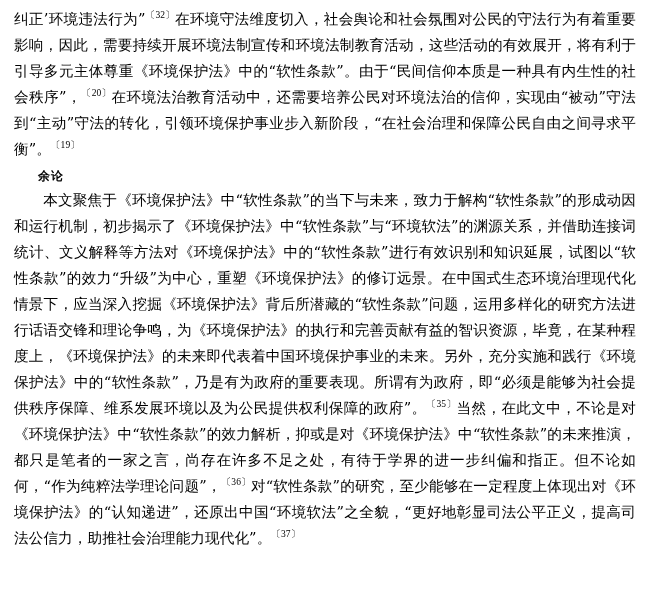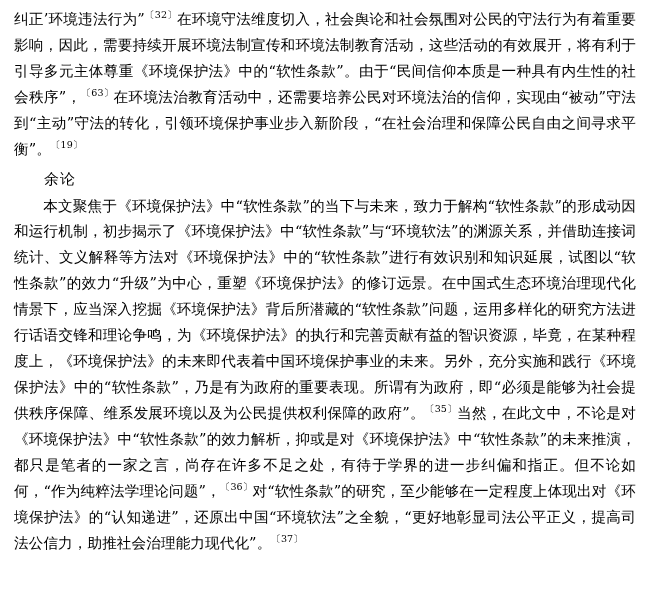--- a/index.html
+++ b/index.html
@@ -27,37 +27,38 @@
     text-align: justify;
     text-justify: inter-ideograph;
     letter-spacing: 0.1px;
     margin: 0;
     text-indent: 0;
   }
   .para.indent {
     text-indent: 2em;
   }
   .section-title {
-    font-size: 15px;
-    font-weight: normal;
+    font-size: 12px;
+    font-weight: bold;
     line-height: 1.78;
     margin: 4px 0 0 0;
     text-indent: 2em;
     letter-spacing: 1px;
   }
   sup {
     font-size: 9.5px;
     vertical-align: super;
     line-height: 0;
+    font-family: Liberation Serif, serif;
   }
 </style>
 </head>
 <body>
 
 <div class="page">
 
-  <p class="para">纠正’环境违法行为”<sup>〔32〕</sup>在环境守法维度切入，社会舆论和社会氛围对公民的守法行为有着重要影响，因此，需要持续开展环境法制宣传和环境法制教育活动，这些活动的有效展开，将有利于引导多元主体尊重《环境保护法》中的“软性条款”。由于“民间信仰本质是一种具有内生性的社会秩序”，<sup>〔63〕</sup>在环境法治教育活动中，还需要培养公民对环境法治的信仰，实现由“被动”守法到“主动”守法的转化，引领环境保护事业步入新阶段，“在社会治理和保障公民自由之间寻求平衡”。<sup>〔19〕</sup></p>
+  <p class="para">纠正’环境违法行为”<sup>〔32〕</sup>在环境守法维度切入，社会舆论和社会氛围对公民的守法行为有着重要影响，因此，需要持续开展环境法制宣传和环境法制教育活动，这些活动的有效展开，将有利于引导多元主体尊重《环境保护法》中的“软性条款”。由于“民间信仰本质是一种具有内生性的社会秩序”，<sup>〔20〕</sup>在环境法治教育活动中，还需要培养公民对环境法治的信仰，实现由“被动”守法到“主动”守法的转化，引领环境保护事业步入新阶段，“在社会治理和保障公民自由之间寻求平衡”。<sup>〔19〕</sup></p>
 
   <h2 class="section-title">余论</h2>
 
   <p class="para indent">本文聚焦于《环境保护法》中“软性条款”的当下与未来，致力于解构“软性条款”的形成动因和运行机制，初步揭示了《环境保护法》中“软性条款”与“环境软法”的渊源关系，并借助连接词统计、文义解释等方法对《环境保护法》中的“软性条款”进行有效识别和知识延展，试图以“软性条款”的效力“升级”为中心，重塑《环境保护法》的修订远景。在中国式生态环境治理现代化情景下，应当深入挖掘《环境保护法》背后所潜藏的“软性条款”问题，运用多样化的研究方法进行话语交锋和理论争鸣，为《环境保护法》的执行和完善贡献有益的智识资源，毕竟，在某种程度上，《环境保护法》的未来即代表着中国环境保护事业的未来。另外，充分实施和践行《环境保护法》中的“软性条款”，乃是有为政府的重要表现。所谓有为政府，即“必须是能够为社会提供秩序保障、维系发展环境以及为公民提供权利保障的政府”。<sup>〔35〕</sup>当然，在此文中，不论是对《环境保护法》中“软性条款”的效力解析，抑或是对《环境保护法》中“软性条款”的未来推演，都只是笔者的一家之言，尚存在许多不足之处，有待于学界的进一步纠偏和指正。但不论如何，“作为纯粹法学理论问题”，<sup>〔36〕</sup>对“软性条款”的研究，至少能够在一定程度上体现出对《环境保护法》的“认知递进”，还原出中国“环境软法”之全貌，“更好地彰显司法公平正义，提高司法公信力，助推社会治理能力现代化”。<sup>〔37〕</sup></p>
 
 </div>
 
 </body></html>

